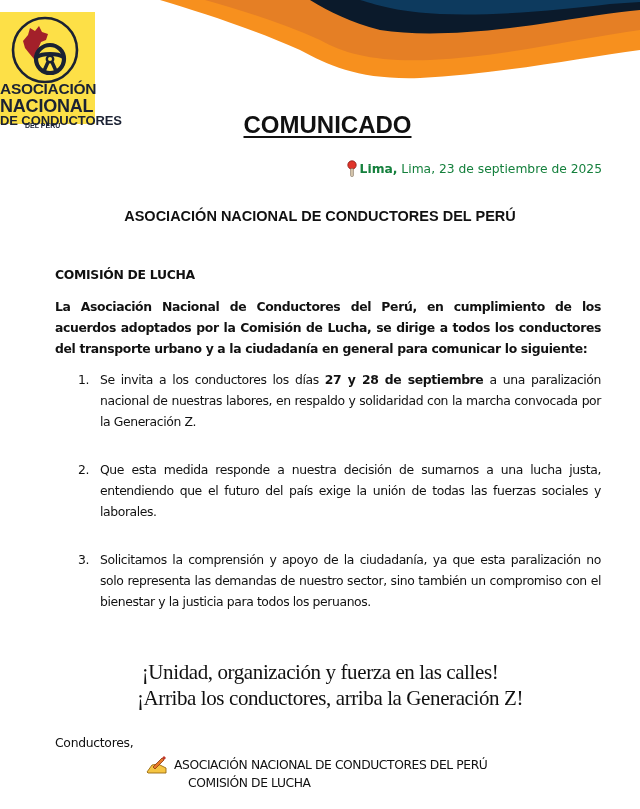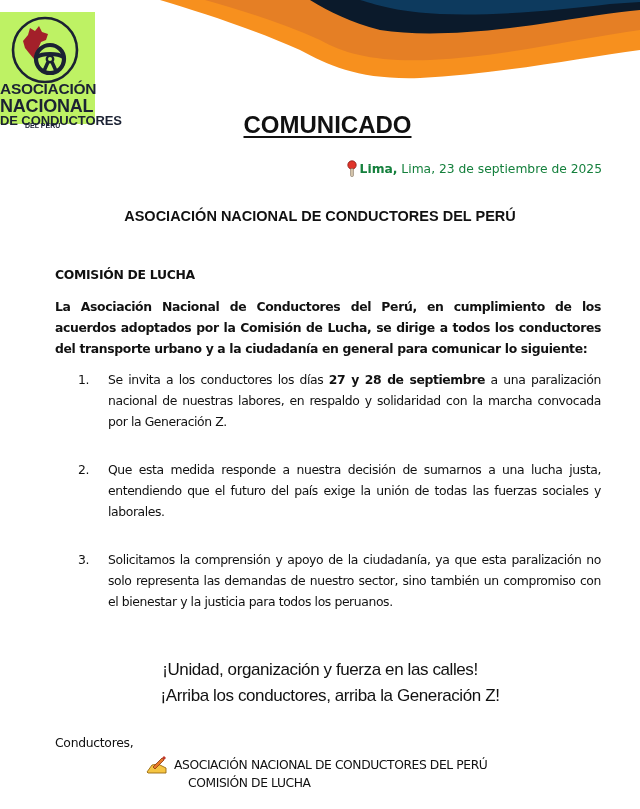--- a/index.html
+++ b/index.html
@@ -21,21 +21,21 @@
       top: 0;
       width: 640px;
       height: 90px;
     }
     .logo {
       position: absolute;
       left: 0;
       top: 12px;
       width: 95px;
       height: 112px;
-      background: #bef264;
+      background: #fde047;
     }
     .logo svg {
       position: absolute;
       left: 10px;
       top: 3px;
       width: 70px;
       height: 70px;
     }
     .logo-line1, .logo-line2 {
       position: absolute;
@@ -134,32 +134,31 @@
       display: flex;
       letter-spacing: -0.4px;
     }
     .list-item .num {
       width: 22px;
       flex: 0 0 22px;
     }
     .list-item .txt {
       flex: 1;
       text-align: justify;
-      margin-left: 8px;
     }
     .item1 { top: 369px; }
     .item2 { top: 459px; }
     .item3 { top: 549px; }
     .slogan {
       position: absolute;
       left: 0;
       width: 640px;
       text-align: center;
-      font-family: Liberation Sans, sans-serif;
-      font-size: 17px;
+      font-family: Liberation Serif, serif;
+      font-size: 21px;
       color: #111;
       letter-spacing: -0.4px;
     }
     .slogan1 { top: 660px; }
     .slogan2 { top: 686px; margin-left: 10px; }
     .closing {
       position: absolute;
       left: 55px;
       top: 732px;
       letter-spacing: -0.3px;

